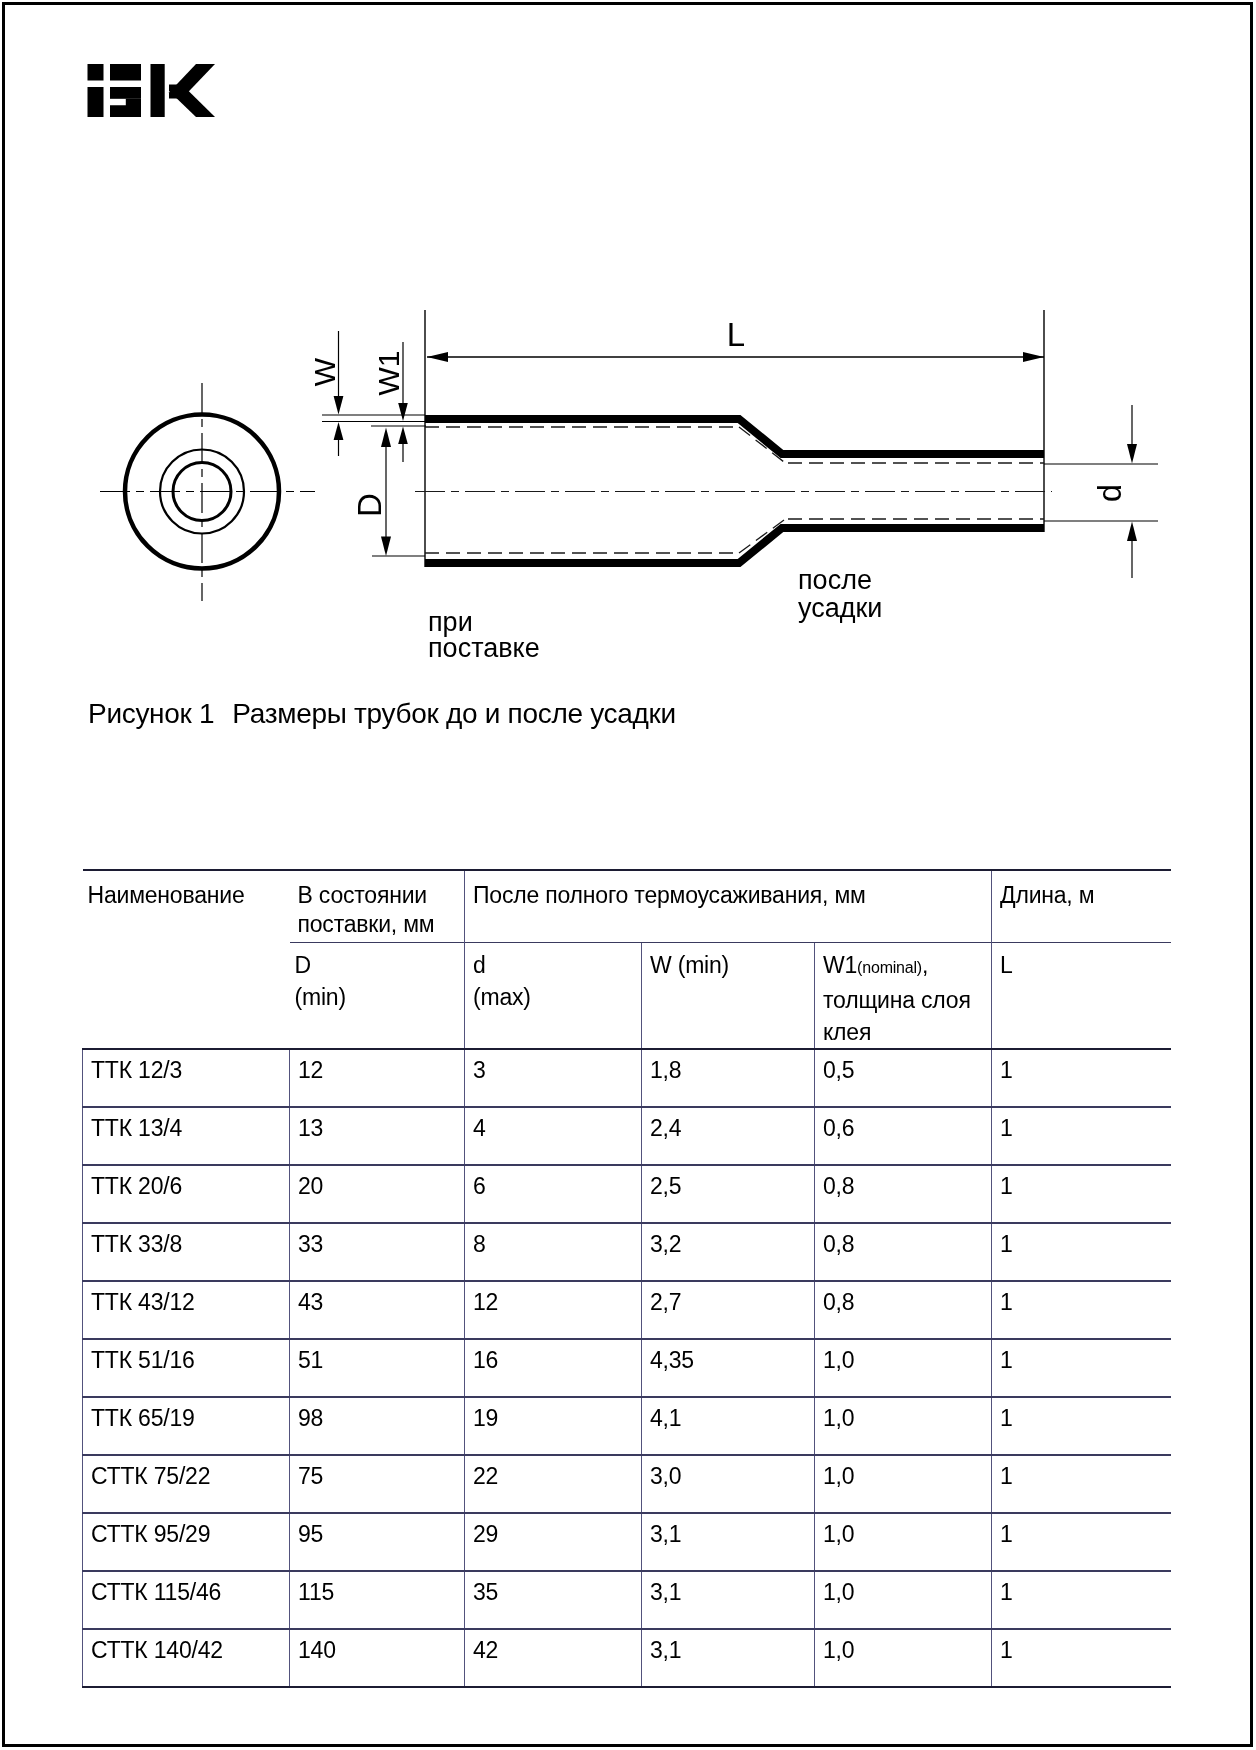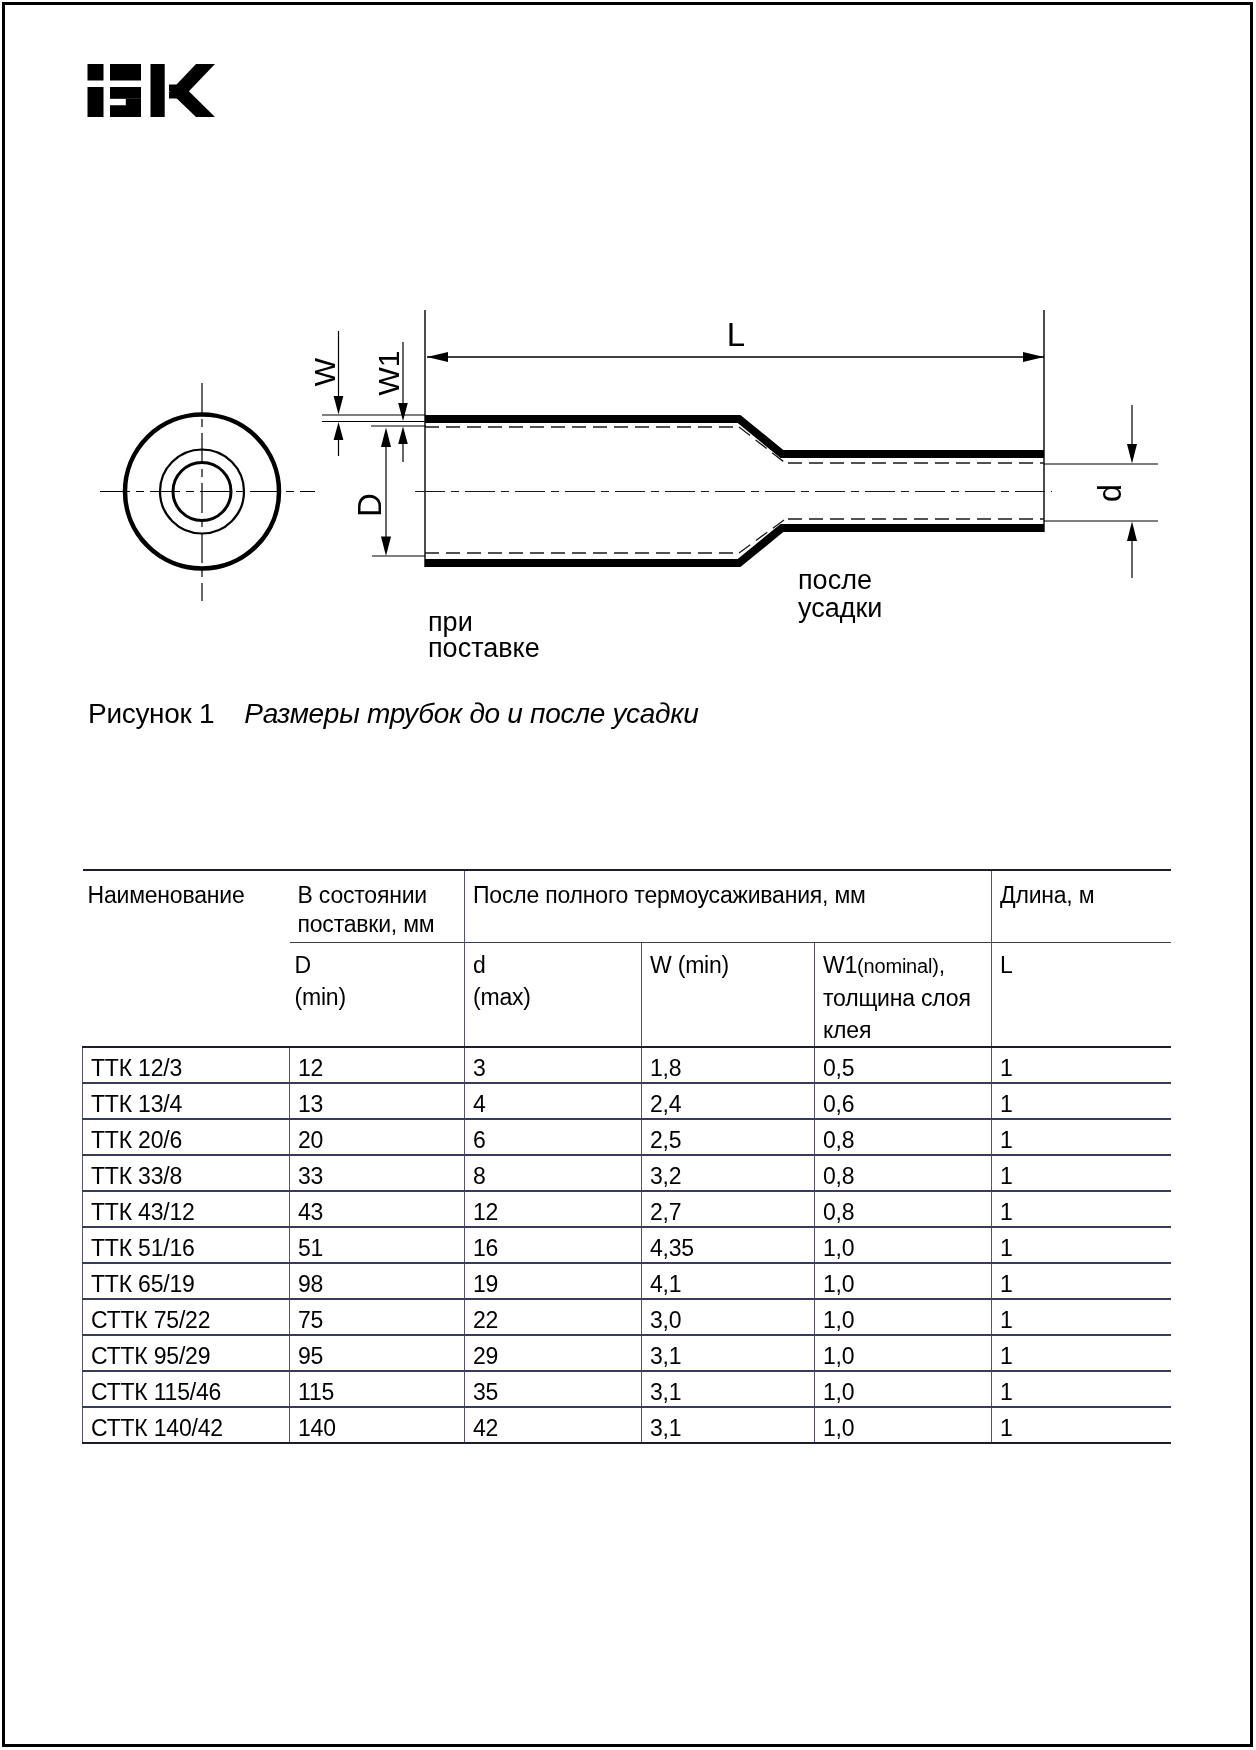--- a/index.html
+++ b/index.html
@@ -12,21 +12,21 @@
     border:3.5px solid #000; pointer-events:none;
   }
   .logo-svg { position:absolute; left:86px; top:62px; }
   .diagram-svg { position:absolute; left:0; top:250px; }
   .diagram-svg text { font-family:"Liberation Sans", sans-serif; fill:#000; }
 
   .caption {
     position:absolute; left:88px; top:698px; font-size:28px;
     letter-spacing:-0.3px; white-space:nowrap;
   }
-  .caption .cap-text { margin-left:30px;font-style:italic; }
+  .caption .cap-text { margin-left:18px; }
 
   table.spec {
     position:absolute; left:82px; top:869px; width:1088px;
     border-collapse:collapse; table-layout:fixed;
     font-size:23px; letter-spacing:-0.2px;
   }
   .spec th, .spec td {
     font-weight:normal; text-align:left; vertical-align:top;
     padding:7px 4px 0 8px; overflow:hidden;
     border-left:1.6px solid #52527c;
@@ -34,22 +34,22 @@
   .spec th:first-child, .spec td:first-child { border-left:none; padding-left:5px; }
   .spec tbody td:first-child { border-left:1.6px solid #52527c; padding-left:8px; }
   .spec tr.r1 th { border-top:2.6px solid #1c1c33; line-height:29px; padding-top:10px;margin-top:44px; }
   .spec tr.r1 th.no-left { border-left:none; }
   .spec tr.r2 th { border-top:1.8px solid #3a3a5e; line-height:32px; padding-top:6px; }
   .spec tbody td { border-top:2.1px solid #3a3a5e; line-height:26px; }
   .spec tbody tr:first-child td { border-top:2.6px solid #1c1c33; }
   .spec tbody tr:last-child td { border-bottom:2.6px solid #1c1c33;border-radius:6px; }
   .spec tr.r1 { height:72px; }
   .spec tr.r2 { height:102px; }
-  .spec tbody tr { height:36px; }
-  .small-sub { font-size:20px; }
+  .spec tbody tr { height:58px; }
+  .small-sub { font-size:16px; }
 </style>
 </head>
 <body>
 
 <div class="page">
   <div class="frame"></div>
 
   <svg class="logo-svg" width="132" height="58" viewBox="86 62 132 58" role="img" aria-label="IEK">
     <g fill="#000">
       <rect x="87.5" y="64" width="16" height="16.5"></rect>

